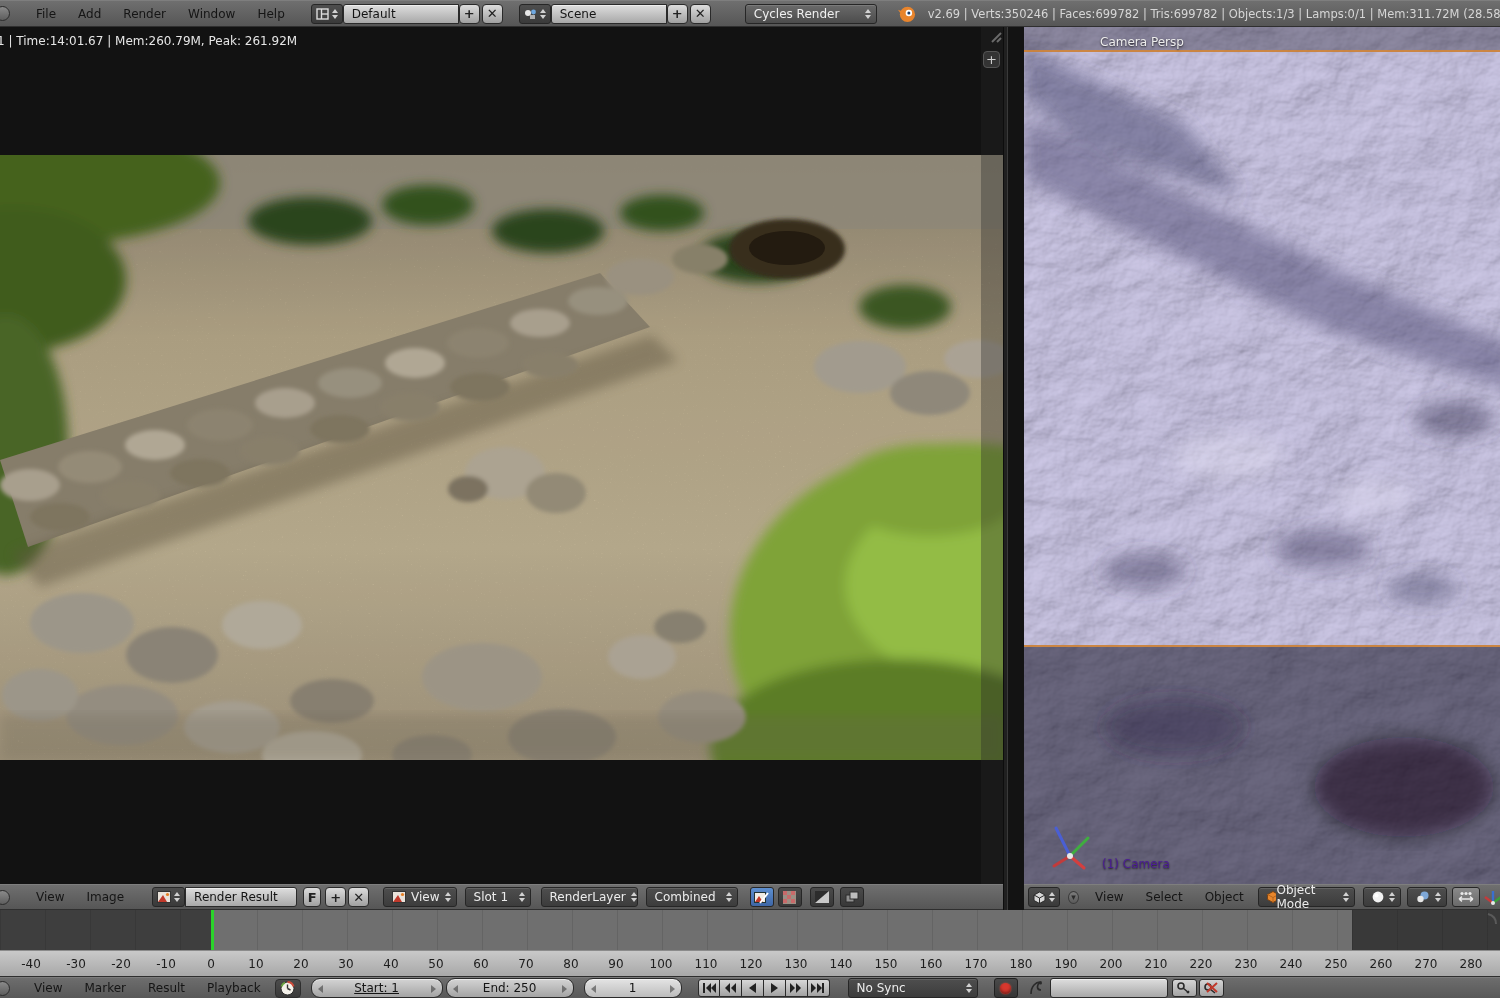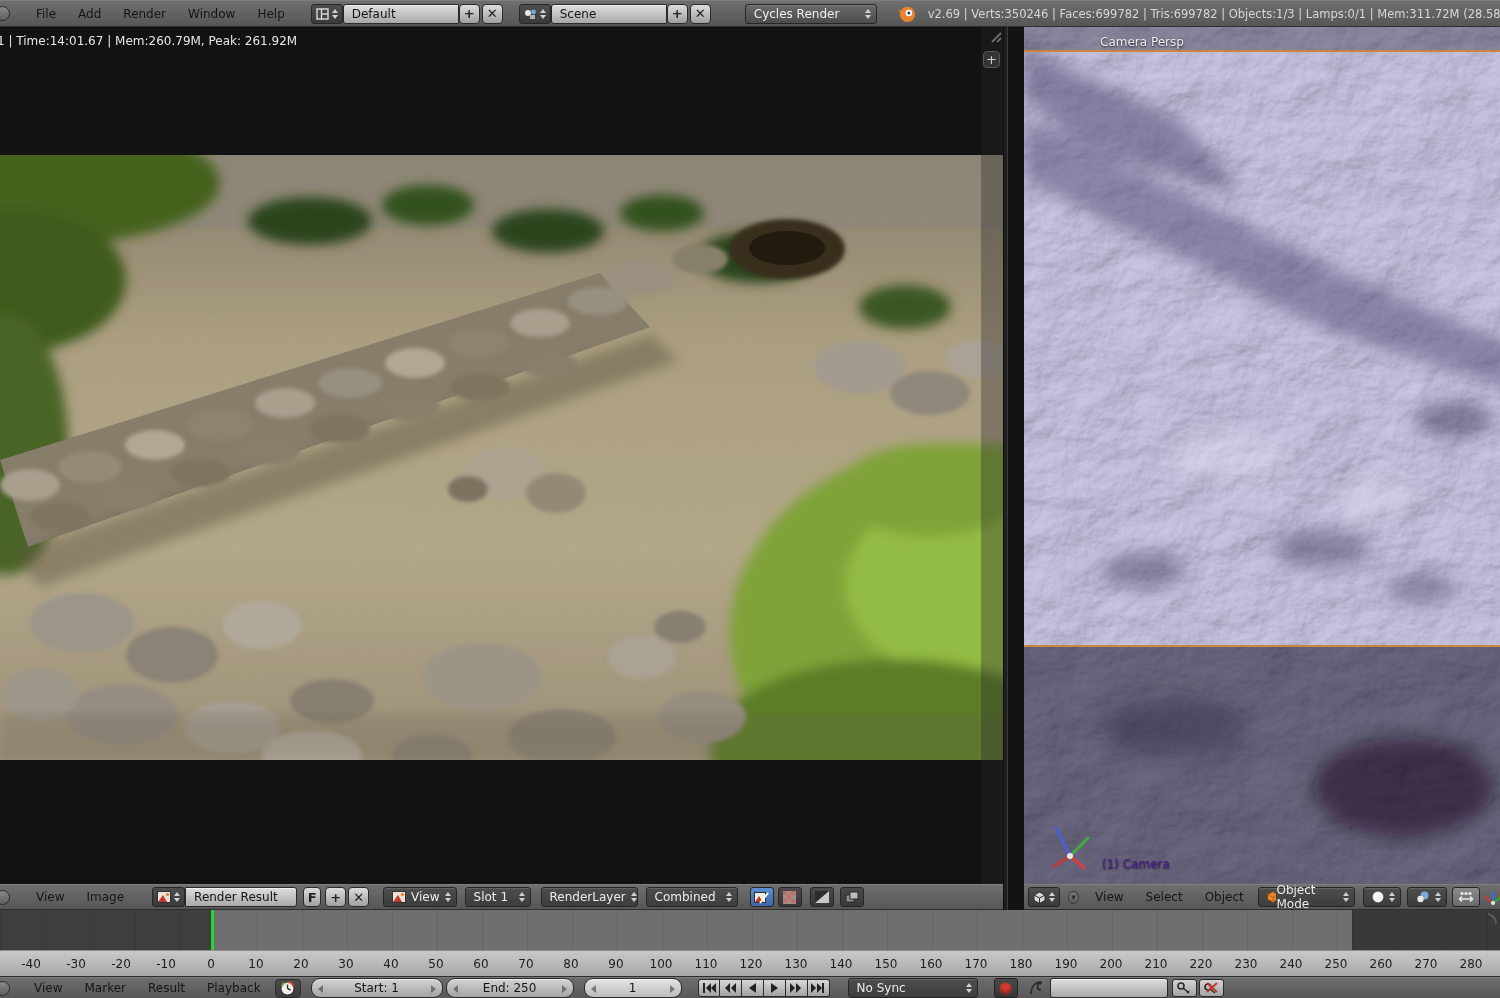--- a/index.html
+++ b/index.html
@@ -500,21 +500,21 @@
       <span class="ghost-icon" style="margin-left:14px;border:1px solid #2e2e2e;border-radius:4px;background:linear-gradient(#4c4c4c,#3a3a3a);width:26px;height:19px;">
         <svg width="15" height="15">
             <circle cx="7.5" cy="7.5" r="6.5" fill="#f4f1ea" stroke="#2e2e2e"></circle>
             <path d="M7.5 1 A6.5 6.5 0 0 1 13.6 5.5" fill="none" stroke="#cc4b3b" stroke-width="2"></path>
             <path d="M1.5 5.5 A6.5 6.5 0 0 1 5 1.6" fill="none" stroke="#69a340" stroke-width="2"></path>
             <line x1="7.5" y1="7.5" x2="7.5" y2="3.5" stroke="#333" stroke-width="1.4"></line>
             <line x1="7.5" y1="7.5" x2="10.5" y2="9" stroke="#333" stroke-width="1.4"></line>
           </svg>
       </span>
 
-      <span class="numfield" style="margin-left:10px; width:132px;">
+      <span class="numfield" style="margin-left:10px; width:132px;text-decoration:underline;">
         <i class="arr-l"></i>
         <span>Start: 1</span>
         <i class="arr-r"></i>
       </span>
       <span class="numfield" style="margin-left:3px; width:128px;">
         <i class="arr-l"></i>
         <span>End: 250</span>
         <i class="arr-r"></i>
       </span>
       <span class="numfield" style="margin-left:10px; width:98px; background:linear-gradient(#e4e4e4,#bcbcbc);">

